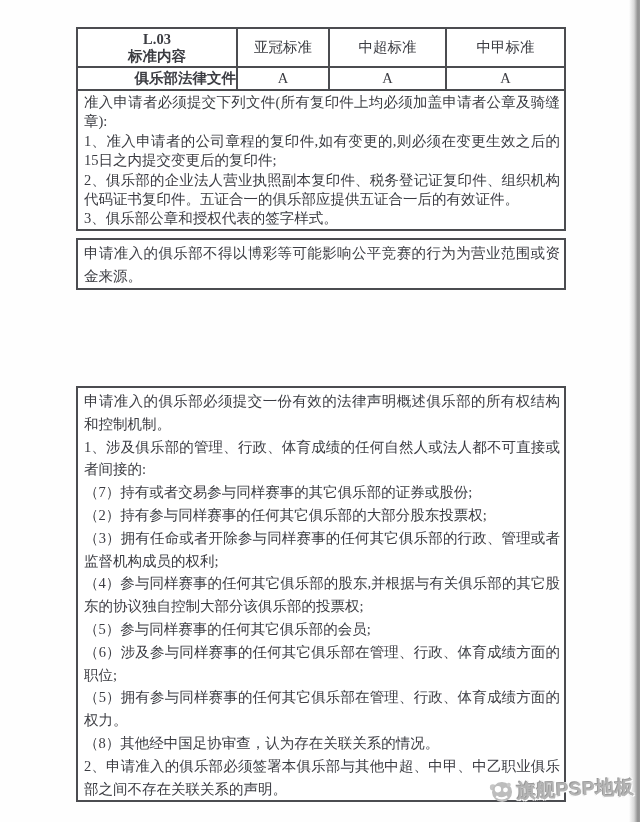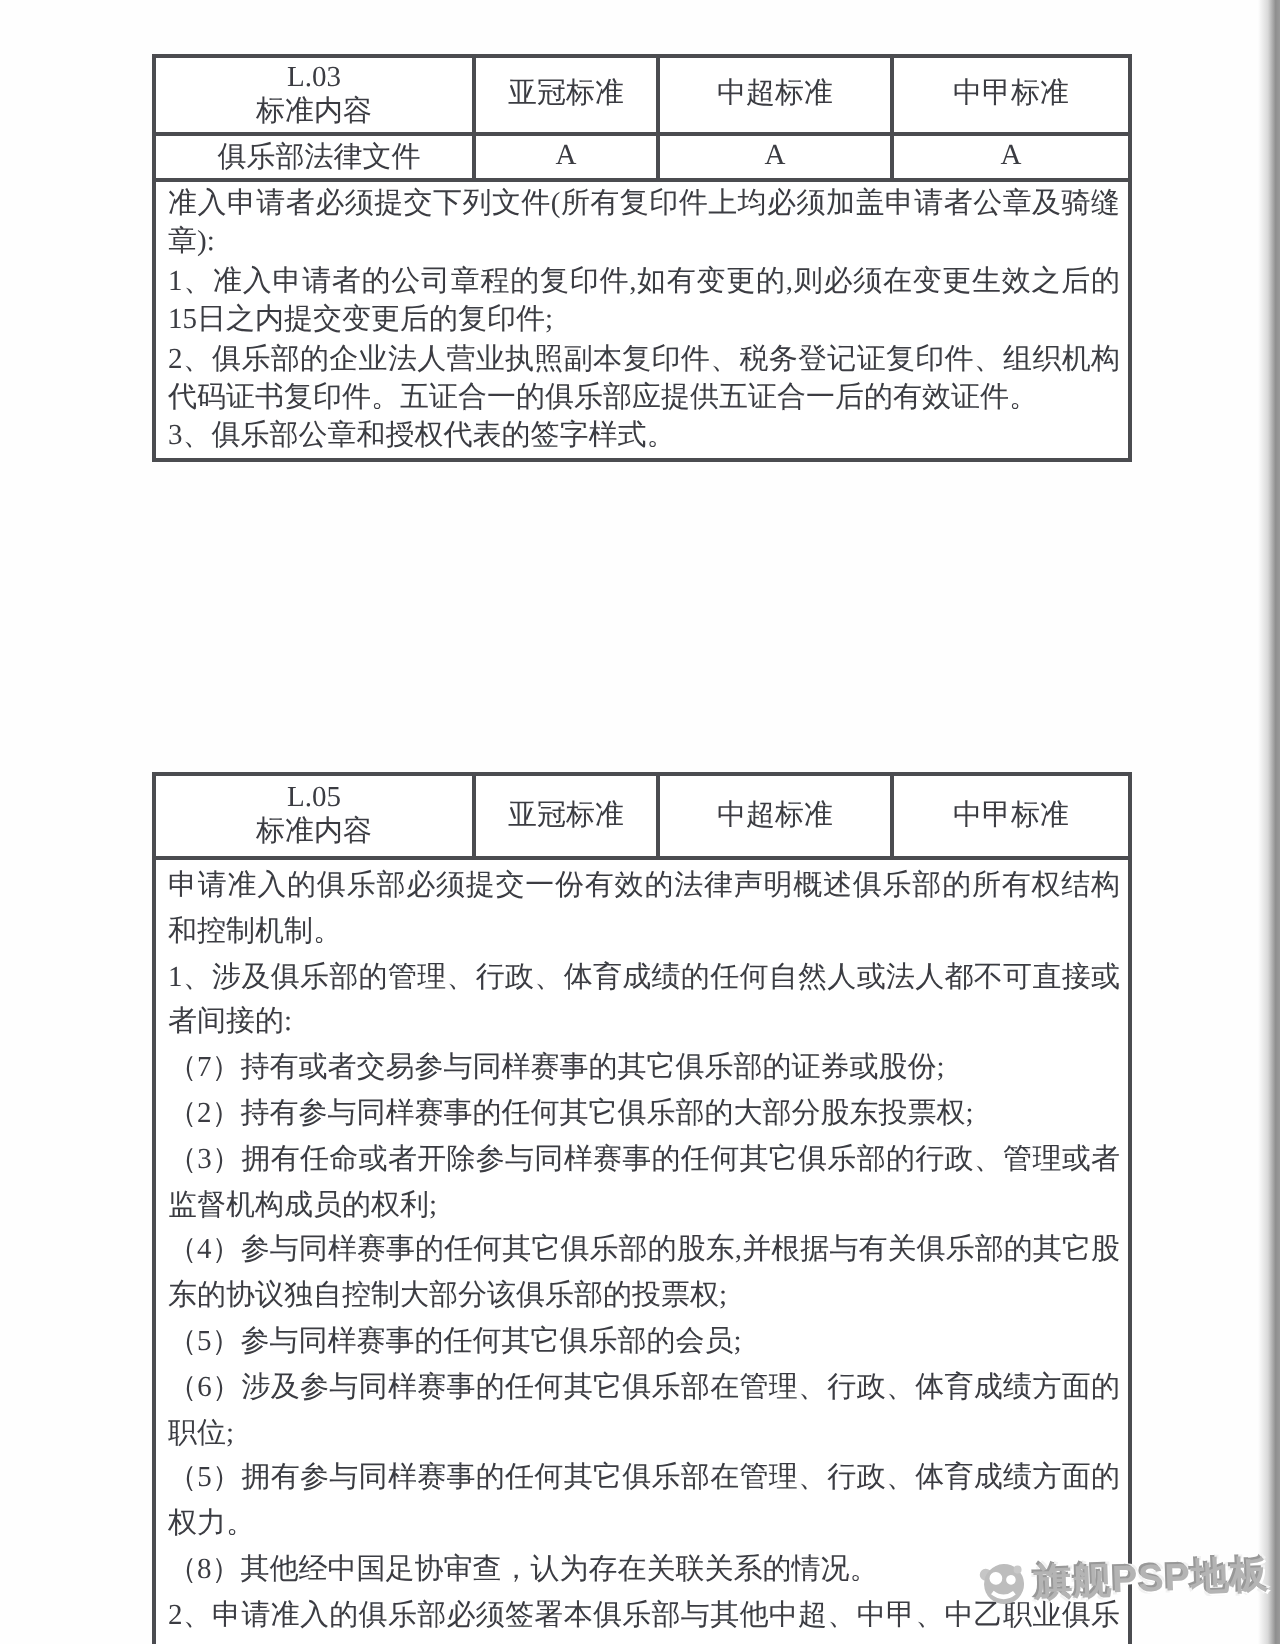--- a/index.html
+++ b/index.html
@@ -21,23 +21,23 @@
   table.doc-table td{
     border:2px solid #4b4c50;
     font-size:14.5px;
     overflow:hidden;
   }
   .t1{top:27px;}
   .t2{top:238px;}
   .t3{top:386px;}
   .row-head td{height:37px;text-align:center;padding:0;line-height:17px;}
   .t2 .row-head td,.t3 .row-head td{height:40px;}
-  .head-stack div{line-height:17px;}
+  .head-stack div{line-height:17px;font-weight:bold;}
   .row-item td{height:21px;padding:0;}
-  .row-item td.c1{text-align:center;padding-left:5px;}
+  .row-item td.c1{text-align:right;padding-left:5px;font-weight:bold;}
   .row-item td.val{text-align:center;}
   .desc-cell{
     vertical-align:top;
     padding:2px 4px 0 6px;
     font-size:14px;
     margin-left:16px;
   }
   .t1 .desc-cell{height:112px;}
   .t2 .desc-cell{height:44px;}
   .t3 .desc-cell{height:361px;}
@@ -96,40 +96,36 @@
   </table>
 
 <table class="doc-table t2">
   <colgroup>
       <col style="width:160px">
       <col style="width:92px">
       <col style="width:117px">
       <col>
     </colgroup>
   <tbody>
+  <tr>
+    <td class="desc-cell" colspan="4">
+      <p>申请准入的俱乐部不得以博彩等可能影响公平竞赛的行为为营业范围或资金来源。</p>
+    </td>
+  </tr>
 </tbody>
   </table>
 
 <table class="doc-table t3">
   <colgroup>
       <col style="width:160px">
       <col style="width:92px">
       <col style="width:117px">
       <col>
     </colgroup>
   <tbody>
-      <tr class="row-head">
-    <td class="head-stack">
-      <div>L.05</div>
-      <div>标准内容</div>
-    </td>
-    <td>亚冠标准</td>
-    <td>中超标准</td>
-    <td>中甲标准</td>
-  </tr>
   <tr>
     <td class="desc-cell" colspan="4">
       <p>申请准入的俱乐部必须提交一份有效的法律声明概述俱乐部的所有权结构和控制机制。</p>
       <p>1、涉及俱乐部的管理、行政、体育成绩的任何自然人或法人都不可直接或者间接的:</p>
       <p>（7）持有或者交易参与同样赛事的其它俱乐部的证券或股份;</p>
       <p>（2）持有参与同样赛事的任何其它俱乐部的大部分股东投票权;</p>
       <p>（3）拥有任命或者开除参与同样赛事的任何其它俱乐部的行政、管理或者监督机构成员的权利;</p>
       <p>（4）参与同样赛事的任何其它俱乐部的股东,并根据与有关俱乐部的其它股东的协议独自控制大部分该俱乐部的投票权;</p>
       <p>（5）参与同样赛事的任何其它俱乐部的会员;</p>
       <p>（6）涉及参与同样赛事的任何其它俱乐部在管理、行政、体育成绩方面的职位;</p>

